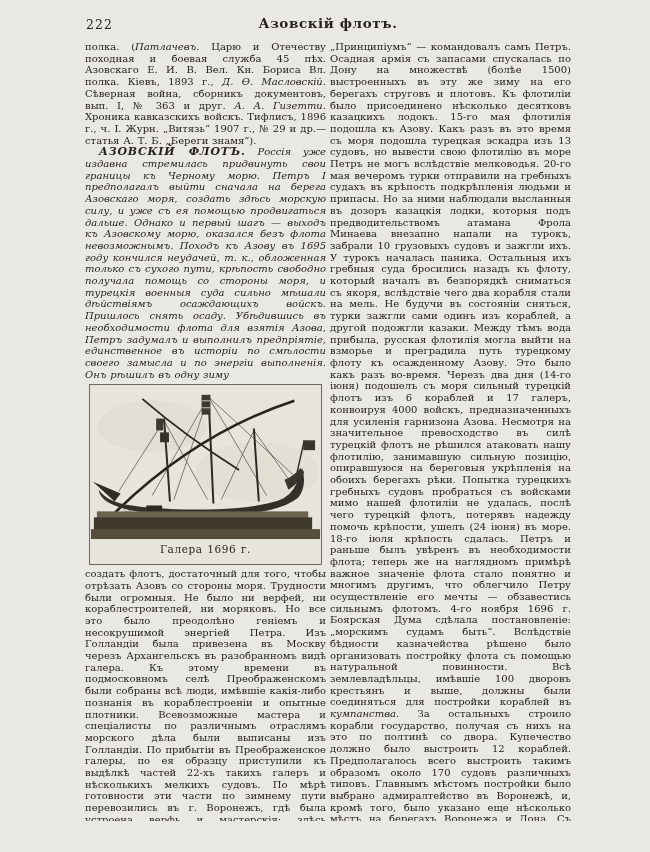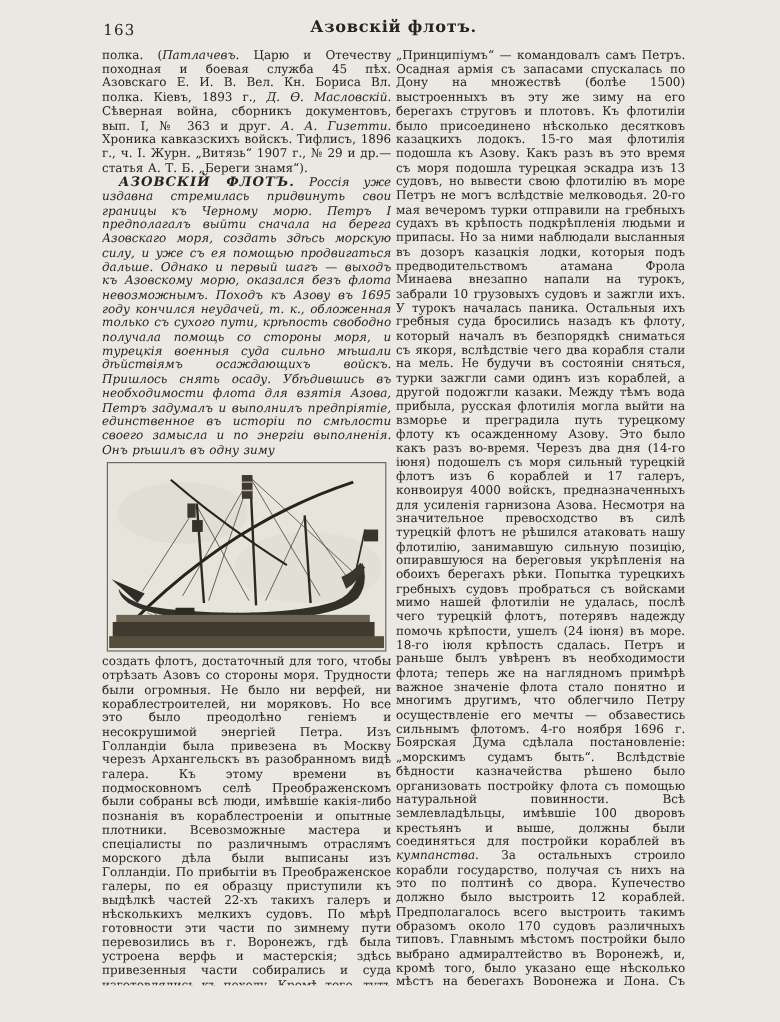--- a/index.html
+++ b/index.html
@@ -53,21 +53,21 @@
     letter-spacing: 0.6px;
     padding: 3px 0 8px 0;
     color: #2b2822;
   }
 </style>
 </head>
 <body>
 
 <div class="page">
 
-  <span class="pagenum">163</span>
+  <span class="pagenum">222</span>
   <span class="running-title">Азовскій флотъ.</span>
 
   <div class="col col-left">
     <p class="bib"><span>полка. (</span><i>Патлачевъ</i><span>. Царю и Отечеству походная и боевая служба 45 пѣх. Азовскаго Е. И. В. Вел. Кн. Бориса Вл. полка. Кіевъ, 1893 г., </span><i>Д. Ѳ. Масловскій</i><span>. Сѣверная война, сборникъ документовъ, вып. I, № 363 и друг. </span><i>А. А. Гизетти</i><span>. Хроника кавказскихъ войскъ. Тифлисъ, 1896 г., ч. I. Журн. „Витязь“ 1907 г., № 29 и др.—статья А. Т. Б. „Береги знамя“).</span></p>
 
     <p class="lead"><b class="article-heading">АЗОВСКІЙ ФЛОТЪ.</b><span> Россія уже издавна стремилась придвинуть свои границы къ Черному морю. Петръ I предполагалъ выйти сначала на берега Азовскаго моря, создать здѣсь морскую силу, и уже съ ея помощью продвигаться дальше. Однако и первый шагъ — выходъ къ Азовскому морю, оказался безъ флота невозможнымъ. Походъ къ Азову въ 1695 году кончился неудачей, т. к., обложенная только съ сухого пути, крѣпость свободно получала помощь со стороны моря, и турецкія военныя суда сильно мѣшали дѣйствіямъ осаждающихъ войскъ. Пришлось снять осаду. Убѣдившись въ необходимости флота для взятія Азова, Петръ задумалъ и выполнилъ предпріятіе, единственное въ исторіи по смѣлости своего замысла и по энергіи выполненія. Онъ рѣшилъ въ одну зиму</span></p>
 
     <figure>
       <svg viewBox="0 0 232 158" aria-hidden="true">
         <ellipse cx="62" cy="42" rx="55" ry="26" fill="#d9d6cb" opacity="0.4"></ellipse>
@@ -130,20 +130,21 @@
 
         <path d="M8,106 Q14,116 34,121 Q70,127 120,126 Q165,125 190,117 Q203,112 208,100 L214,84 Q219,102 210,114 Q196,126 160,130 L72,131 Q34,129 16,118 Q8,112 8,106 Z" fill="#33302a"></path>
         <path d="M2,98 L30,110 L24,118 Z" fill="#2f2c26"></path>
         <path d="M196,96 Q206,92 212,84 L216,88 Q210,100 200,106 Z" fill="#3a362e"></path>
 
         <rect x="56" y="122" width="16" height="8" fill="#2e2a22"></rect>
         <rect x="6" y="128" width="214" height="7" fill="#6b6350"></rect>
         <rect x="3" y="134" width="221" height="13" fill="#403a2e"></rect>
         <rect x="0" y="146" width="232" height="10" fill="#554e3d"></rect>
       </svg>
+      <figcaption>Галера 1696 г.</figcaption>
     </figure>
 
     <p class="cont">создать флотъ, достаточный для того, чтобы отрѣзать Азовъ со стороны моря. Трудности были огромныя. Не было ни верфей, ни кораблестроителей, ни моряковъ. Но все это было преодолѣно геніемъ и несокрушимой энергіей Петра. Изъ Голландіи была привезена въ Москву черезъ Архангельскъ въ разобранномъ видѣ галера. Къ этому времени въ подмосковномъ селѣ Преображенскомъ были собраны всѣ люди, имѣвшіе какія-либо познанія въ кораблестроеніи и опытные плотники. Всевозможные мастера и спеціалисты по различнымъ отраслямъ морского дѣла были выписаны изъ Голландіи. По прибытіи въ Преображенское галеры, по ея образцу приступили къ выдѣлкѣ частей 22-хъ такихъ галеръ и нѣсколькихъ мелкихъ судовъ. По мѣрѣ готовности эти части по зимнему пути перевозились въ г. Воронежъ, гдѣ была устроена верфь и мастерскія; здѣсь привезенныя части собирались и суда изготовлялись къ походу. Кромѣ того, тутъ строились самостоятельно два галеаса. Къ началу мая флотилія эта была готова, и 3-го мая она тронулась въ путь. Начальство надъ флотиліей было поручено Францу Лефорту, а одной изъ галеръ авангарда—</p>
   </div>
 
   <div class="col col-right">
     <p class="cont"><span>„Принципіумъ“ — командовалъ самъ Петръ. Осадная армія съ запасами спускалась по Дону на множествѣ (болѣе 1500) выстроенныхъ въ эту же зиму на его берегахъ струговъ и плотовъ. Къ флотиліи было присоединено нѣсколько десятковъ казацкихъ лодокъ. 15-го мая флотилія подошла къ Азову. Какъ разъ въ это время съ моря подошла турецкая эскадра изъ 13 судовъ, но вывести свою флотилію въ море Петръ не могъ вслѣдствіе мелководья. 20-го мая вечеромъ турки отправили на гребныхъ судахъ въ крѣпость подкрѣпленія людьми и припасы. Но за ними наблюдали высланныя въ дозоръ казацкія лодки, которыя подъ предводительствомъ атамана Фрола Минаева внезапно напали на турокъ, забрали 10 грузовыхъ судовъ и зажгли ихъ. У турокъ началась паника. Остальныя ихъ гребныя суда бросились назадъ къ флоту, который началъ въ безпорядкѣ сниматься съ якоря, вслѣдствіе чего два корабля стали на мель. Не будучи въ состояніи сняться, турки зажгли сами одинъ изъ кораблей, а другой подожгли казаки. Между тѣмъ вода прибыла, русская флотилія могла выйти на взморье и преградила путь турецкому флоту къ осажденному Азову. Это было какъ разъ во-время. Черезъ два дня (14-го іюня) подошелъ съ моря сильный турецкій флотъ изъ 6 кораблей и 17 галеръ, конвоируя 4000 войскъ, предназначенныхъ для усиленія гарнизона Азова. Несмотря на значительное превосходство въ силѣ турецкій флотъ не рѣшился атаковать нашу флотилію, занимавшую сильную позицію, опиравшуюся на береговыя укрѣпленія на обоихъ берегахъ рѣки. Попытка турецкихъ гребныхъ судовъ пробраться съ войсками мимо нашей флотиліи не удалась, послѣ чего турецкій флотъ, потерявъ надежду помочь крѣпости, ушелъ (24 іюня) въ море. 18-го іюля крѣпость сдалась. Петръ и раньше былъ увѣренъ въ необходимости флота; теперь же на наглядномъ примѣрѣ важное значеніе флота стало понятно и многимъ другимъ, что облегчило Петру осуществленіе его мечты — обзавестись сильнымъ флотомъ. 4-го ноября 1696 г. Боярская Дума сдѣлала постановленіе: „морскимъ судамъ быть“. Вслѣдствіе бѣдности казначейства рѣшено было организовать постройку флота съ помощью натуральной повинности. Всѣ землевладѣльцы, имѣвшіе 100 дворовъ крестьянъ и выше, должны были соединяться для постройки кораблей въ </span><i>кумпанства</i><span>. За остальныхъ строило корабли государство, получая съ нихъ на это по полтинѣ со двора. Купечество должно было выстроить 12 кораблей. Предполагалось всего выстроить такимъ образомъ около 170 судовъ различныхъ типовъ. Главнымъ мѣстомъ постройки было выбрано адмиралтейство въ Воронежѣ, и, кромѣ того, было указано еще нѣсколько мѣстъ на берегахъ Воронежа и Дона. Съ первыхъ же шаговъ оказалось, что выполненіе этого грандіознаго плана вызываетъ массу затрудненій, въ особенности вслѣдствіе отсутствія умѣлыхъ мастеровъ по различнымъ отраслямъ морского дѣла и многихъ предметовъ, необходимыхъ для постройки и снаряженія кораблей, и только неутомимая энергія Петра была способна такъ или иначе преодолѣвать всѣ эти препятствія. Понимая отлично необходимость обученныхъ морскому дѣлу людей, Петръ въ 1697 году самъ отправился учиться этому дѣлу за границу, и для этой же цѣли от-</span></p>
   </div>
 
 </div>

